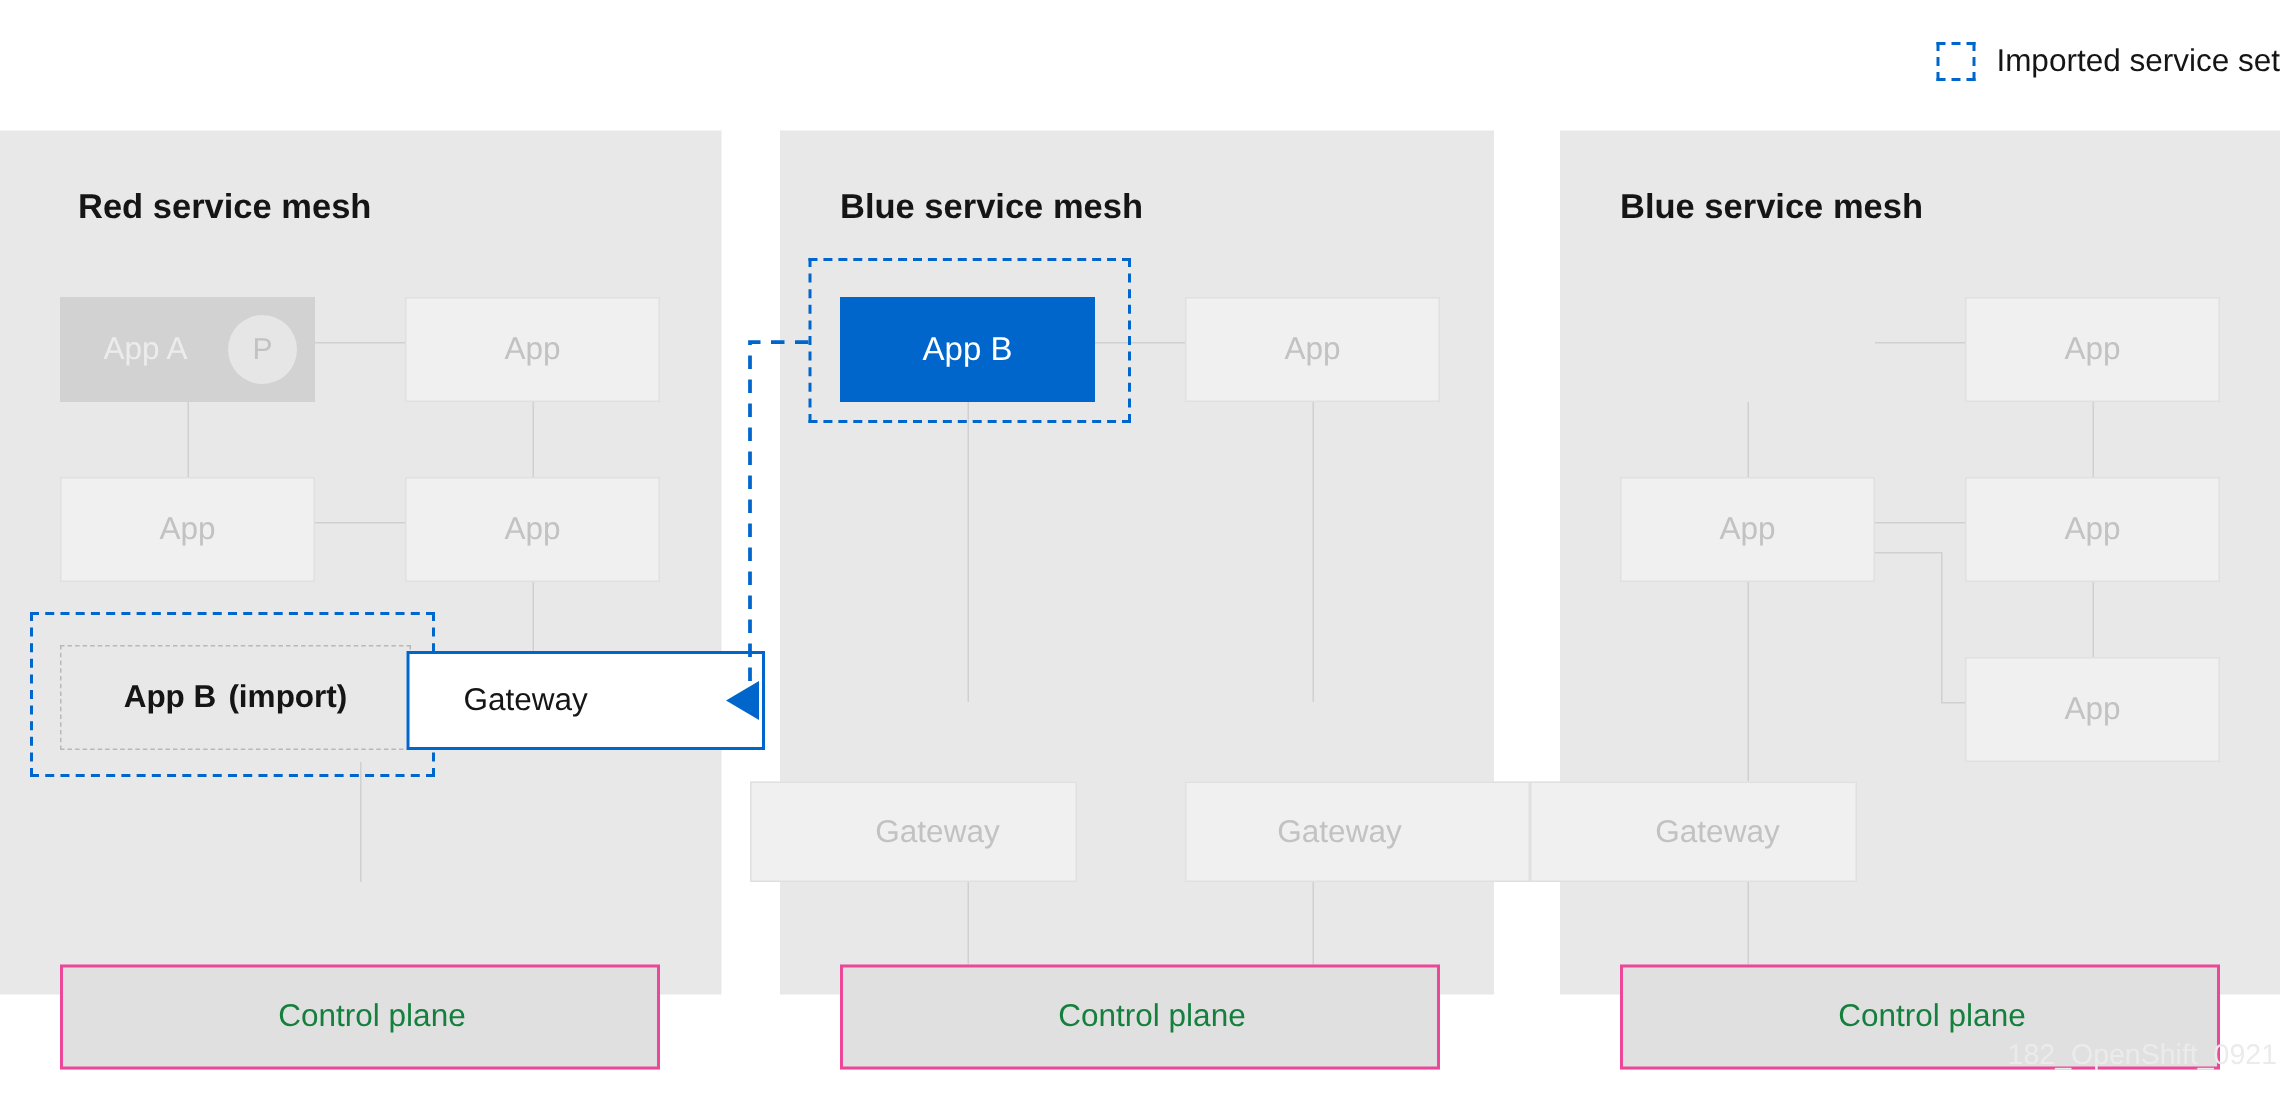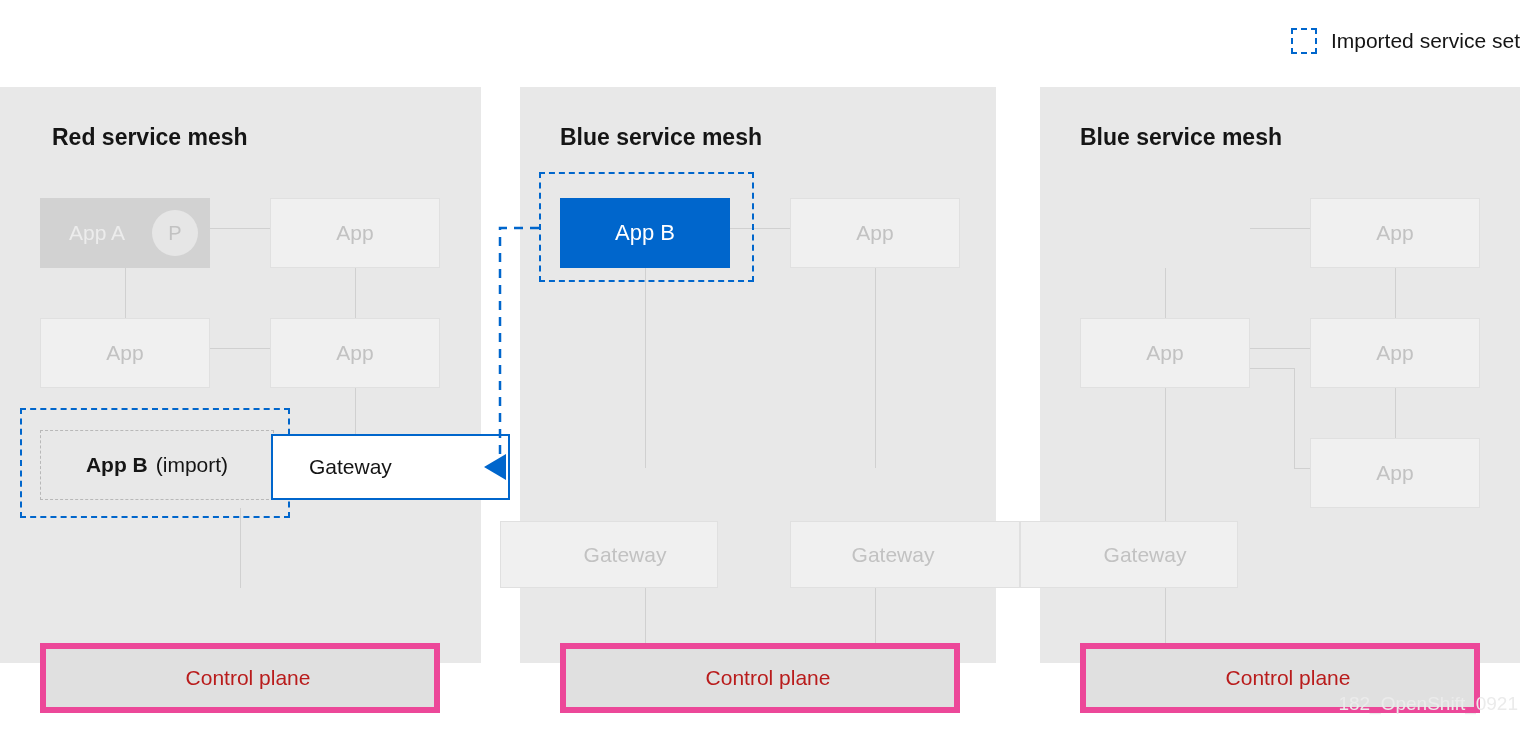--- a/index.html
+++ b/index.html
@@ -24,21 +24,21 @@
   .panel-title{position:absolute;top:37px;font-size:23px;font-weight:bold;color:#151515;white-space:nowrap;}
   #panel-red .panel-title{left:52px;}
   #panel-blue .panel-title{left:40px;}
   #panel-green .panel-title{left:40px;}
 
   
   .node{position:absolute;box-sizing:border-box;display:flex;align-items:center;
         justify-content:center;font-size:21px;}
   .node.app{background:#f0f0f0;border:1px solid #e0e0e0;color:#c2c2c2;}
   .node.app-dark{background:#d2d2d2;border:1px solid #d2d2d2;color:#ececec;}
-  .node.ctrl{background:#e0e0e0;border:6px solid #ec4899;color:#b91c1c;padding-left:16px;}
+  .node.ctrl{background:#e0e0e0;border:2px solid #ec4899;color:#15803d;padding-left:16px;}
   .node.gw{background:#f0f0f0;border:1px solid #e0e0e0;color:#c2c2c2;}
 
   .node.app-blue{background:#0066cc;border:none;color:#ffffff;font-size:22px;}
   .node.gw-active{background:#ffffff;border:2px solid #0066cc;color:#151515;font-size:21px;
                   justify-content:flex-start;padding-left:36px;}
 
   
   .ln{position:absolute;background:#d0d0d0;}
   .ln.v{width:1px;}
   .ln.h{height:1px;}
@@ -49,21 +49,21 @@
            color:#c2c2c2;font-size:20px;}
 
   
   #import-group{position:absolute;left:20px;top:408px;width:270px;height:110px;
                 border:2.5px dashed #0066cc;box-sizing:border-box;}
   #import-inner{position:absolute;left:18px;top:20px;width:234px;height:70px;
                 border:1.5px dashed #b8b8b8;box-sizing:border-box;
                 display:flex;align-items:center;justify-content:center;
                 font-size:21px;color:#151515;white-space:nowrap;}
   #import-inner .bold{font-weight:bold;}
-  #import-inner .reg{font-weight:normal;}
+  #import-inner .reg{font-weight:bold;}
 
   
   #export-group{position:absolute;left:539px;top:172px;width:215px;height:110px;
                 border:2.5px dashed #0066cc;box-sizing:border-box;z-index:4;}
 
   
   #route{position:absolute;left:0;top:0;width:1520px;height:745px;pointer-events:none;z-index:6;}
 
   
   .watermark{position:absolute;right:2px;bottom:30px;font-size:19px;color:#ebebeb;white-space:nowrap;}

